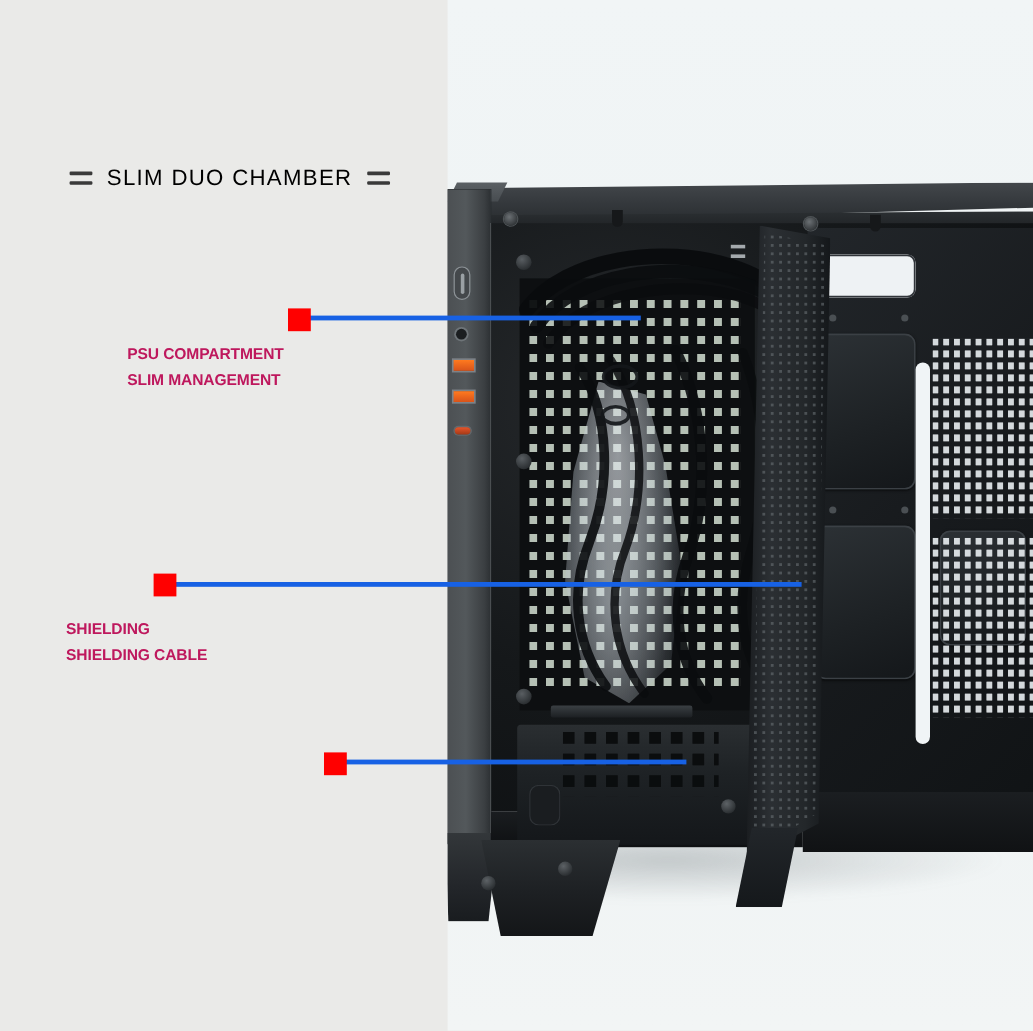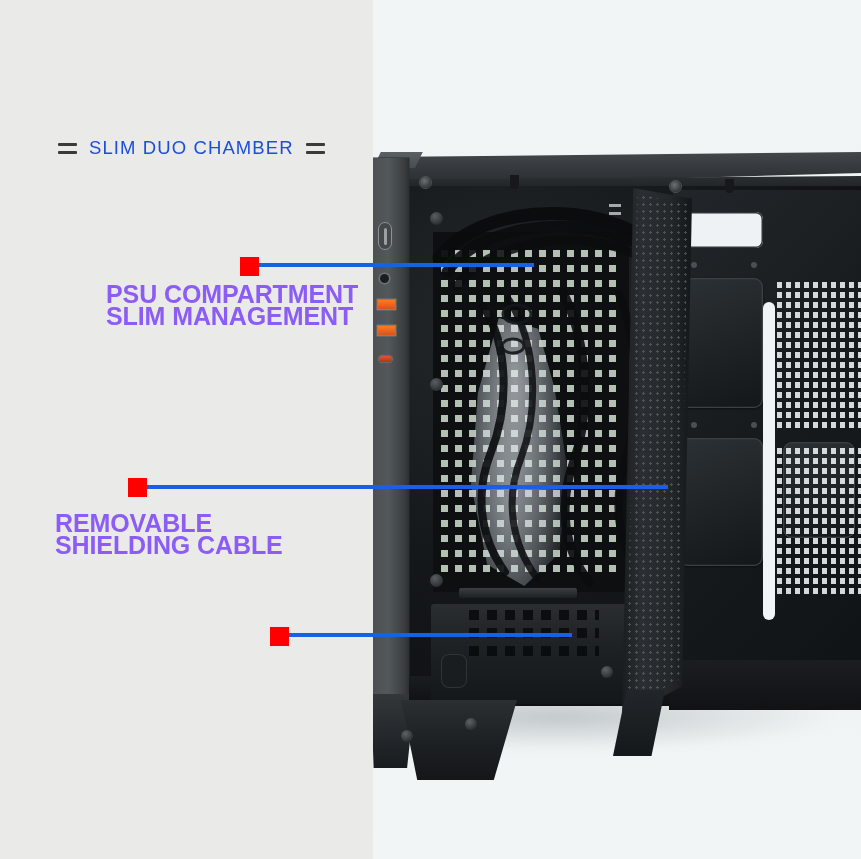--- a/index.html
+++ b/index.html
@@ -17,28 +17,28 @@
               background:linear-gradient(180deg,#f1f5f6 0%,#eef3f4 55%,#f2f5f5 100%); }
 
   
   .headline {
     position:absolute; left:58px; top:132px; width:300px; height:32px;
     display:flex; align-items:center; gap:12px;
   }
   .eq { display:flex; flex-direction:column; gap:5px; width:19px; flex:none; }
   .eq i { display:block; height:3px; background:#3a3a3a; border-radius:1px; }
   .headline-text {
-    font-size:18.5px; letter-spacing:1.1px; color:#1d4ed8; white-space:nowrap;
+    font-size:18.5px; letter-spacing:1.1px; color:#000000; white-space:nowrap;
     font-weight:400;
   }
 
   
   .label {
-    position:absolute; color:#8b5cf6; font-weight:700;
-    font-size:25px; line-height:21.5px; letter-spacing:-0.1px; white-space:nowrap;
+    position:absolute; color:#be185d; font-weight:700;
+    font-size:13px; line-height:21.5px; letter-spacing:-0.1px; white-space:nowrap;
   }
   .label-1 { left:106px; top:284px; }
   .label-2 { left:55px;  top:513px; }
   .label-3 { left:195px; top:657px; }
   .label span { display:block; }
 
   
   .marker {
     position:absolute; width:19px; height:19px; background:#ff0000; z-index:6;
   }
@@ -454,18 +454,18 @@
 
   <div class="leader l3"></div>
   <div class="marker m3"></div>
 
   <div class="label label-1">
     <span>PSU COMPARTMENT</span>
     <span>SLIM MANAGEMENT</span>
   </div>
 
   <div class="label label-2">
-    <span>REMOVABLE</span>
+    <span>SHIELDING</span>
     <span>SHIELDING CABLE</span>
   </div>
 
 
 </div>
 
 </body></html>

